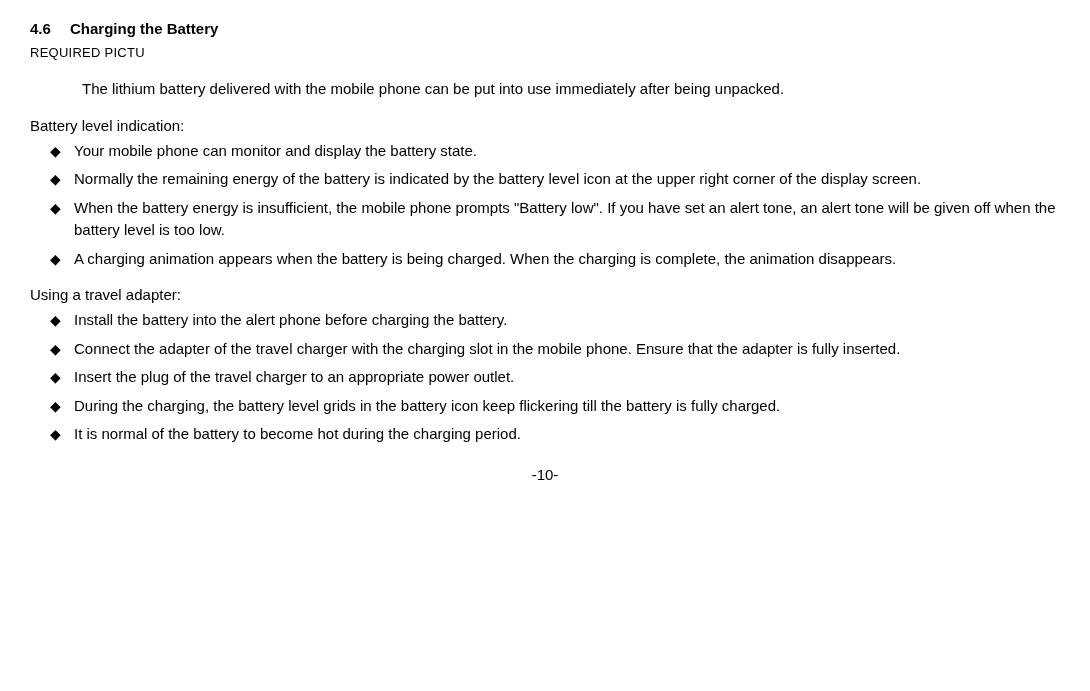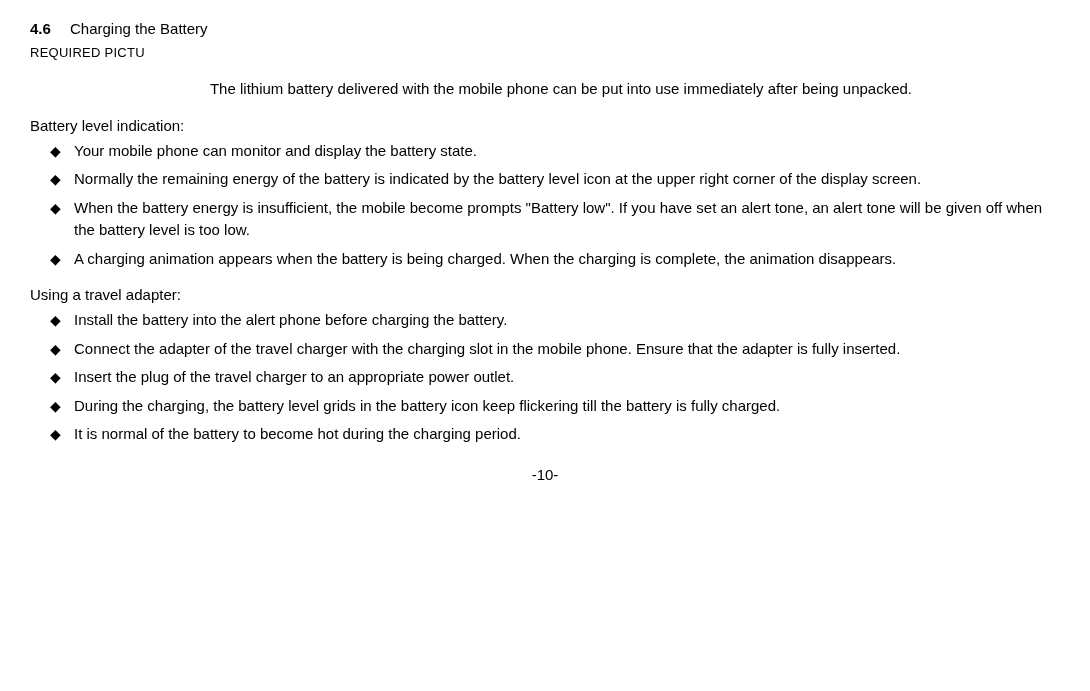--- a/index.html
+++ b/index.html
@@ -25,38 +25,37 @@
       margin-bottom: 8px;
     }
 
     .section-number {
       font-weight: bold;
       font-size: 15px;
       min-width: 28px;
     }
 
     .section-title {
-      font-weight: normal;
+      font-weight: bold;
       font-size: 15px;
       text-align: center;
     }
 
     .required-pictu {
       font-size: 13px;
       font-weight: normal;
       margin-bottom: 18px;
       letter-spacing: 0.02em;
     }
 
     .intro-paragraph {
-      margin-left: 32px;
+      margin-left: 52px;
       margin-bottom: 8px;
       font-size: 15px;
       line-height: 1.5;
-      text-align: center;
     }
 
     .subsection-label {
       font-size: 15px;
       margin-bottom: 6px;
       margin-top: 16px;
     }
 
     .bullet-list {
       list-style: none;
@@ -112,21 +111,21 @@
   <li>
     <span class="bullet-diamond">◆</span>
     <span class="bullet-text">Your mobile phone can monitor and display the battery state.</span>
   </li>
   <li>
     <span class="bullet-diamond">◆</span>
     <span class="bullet-text">Normally the remaining energy of the battery is indicated by the battery level icon at the upper right corner of the display screen.</span>
   </li>
   <li>
     <span class="bullet-diamond">◆</span>
-    <span class="bullet-text">When the battery energy is insufficient, the mobile become prompts "Battery low". If you have set an alert tone, an alert tone will be given off when the battery level is too low.</span>
+    <span class="bullet-text">When the battery energy is insufficient, the mobile phone prompts "Battery low". If you have set an alert tone, an alert tone will be given off when the battery level is too low.</span>
   </li>
   <li>
     <span class="bullet-diamond">◆</span>
     <span class="bullet-text">A charging animation appears when the battery is being charged. When the charging is complete, the animation disappears.</span>
   </li>
 </ul>
 
 <div class="subsection-label">Using a travel adapter:</div>
 
 <ul class="bullet-list">

